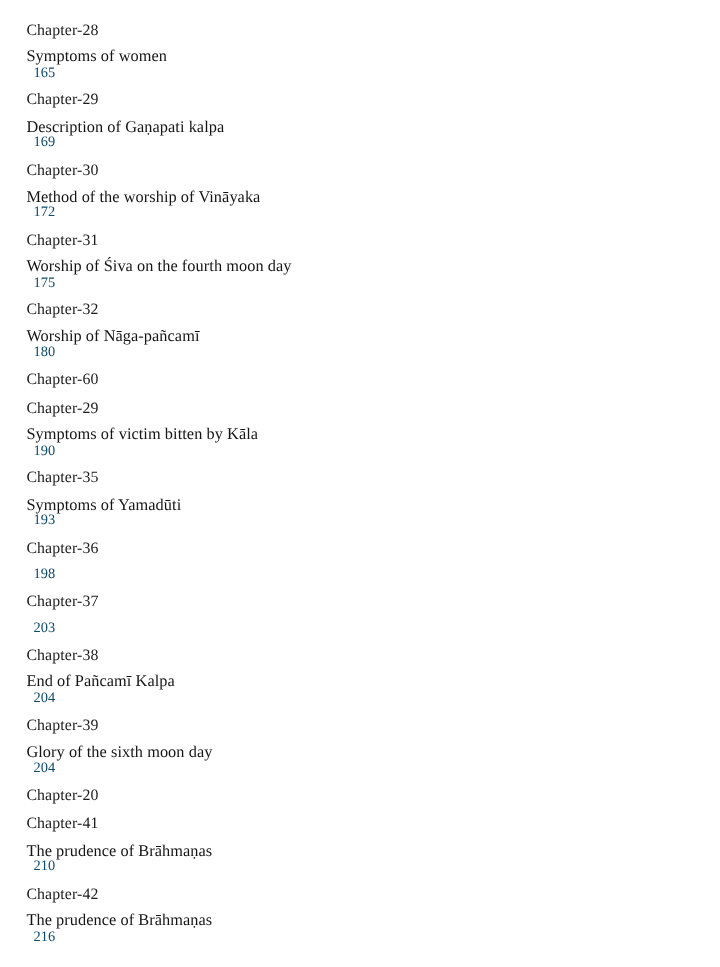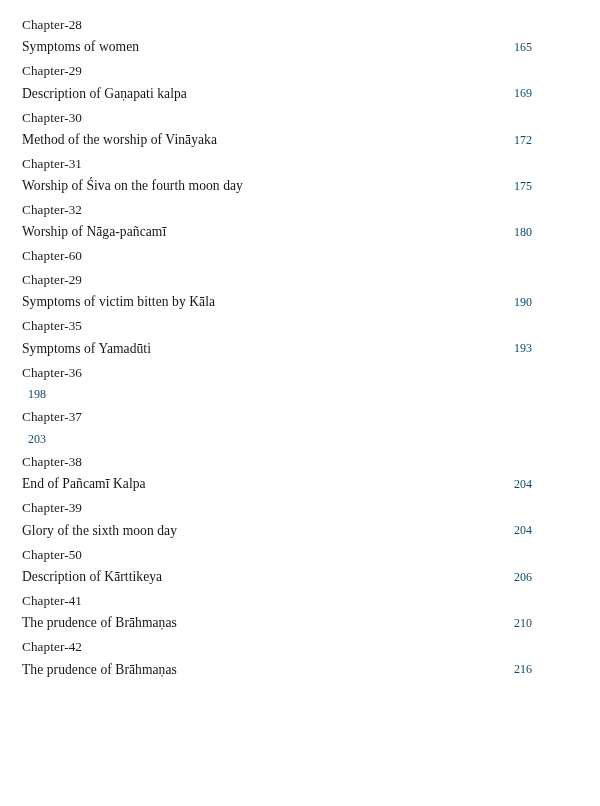--- a/index.html
+++ b/index.html
@@ -36,23 +36,24 @@
     display: block;
     font-size: 13.2px;
     line-height: 1.0;
     letter-spacing: 0.1px;
     padding-left: 2px;
     margin-bottom: 9px;
     color: #1b1b1b;
   }
   .entry-row {
     display: flex;
-    align-items: center;
+    align-items: flex-start;
     justify-content: space-between;
     width: 100%;
+    flex-direction: column;
   }
   .entry-title {
     font-size: 13.6px;
     line-height: 1.0;
     letter-spacing: 0.05px;
     padding-left: 2px;
     color: #151515;
     white-space: nowrap;
   }
   .entry-page {
@@ -141,25 +142,21 @@
         </div>
       </div>
       <div class="toc-entry">
         <div class="chapter-label">Chapter-39</div>
         <div class="entry-row">
           <span class="entry-title">Glory of the sixth moon day</span>
           <span class="entry-page">204</span>
         </div>
       </div>
       <div class="toc-entry">
-        <div class="chapter-label">Chapter-50</div>
-        <div class="entry-row">
-          <span class="entry-title">Description of Kārttikeya</span>
-          <span class="entry-page">206</span>
-        </div>
+        <div class="chapter-label">Chapter-20</div>
       </div>
       <div class="toc-entry">
         <div class="chapter-label">Chapter-41</div>
         <div class="entry-row">
           <span class="entry-title">The prudence of Brāhmaṇas</span>
           <span class="entry-page">210</span>
         </div>
       </div>
       <div class="toc-entry">
         <div class="chapter-label">Chapter-42</div>

